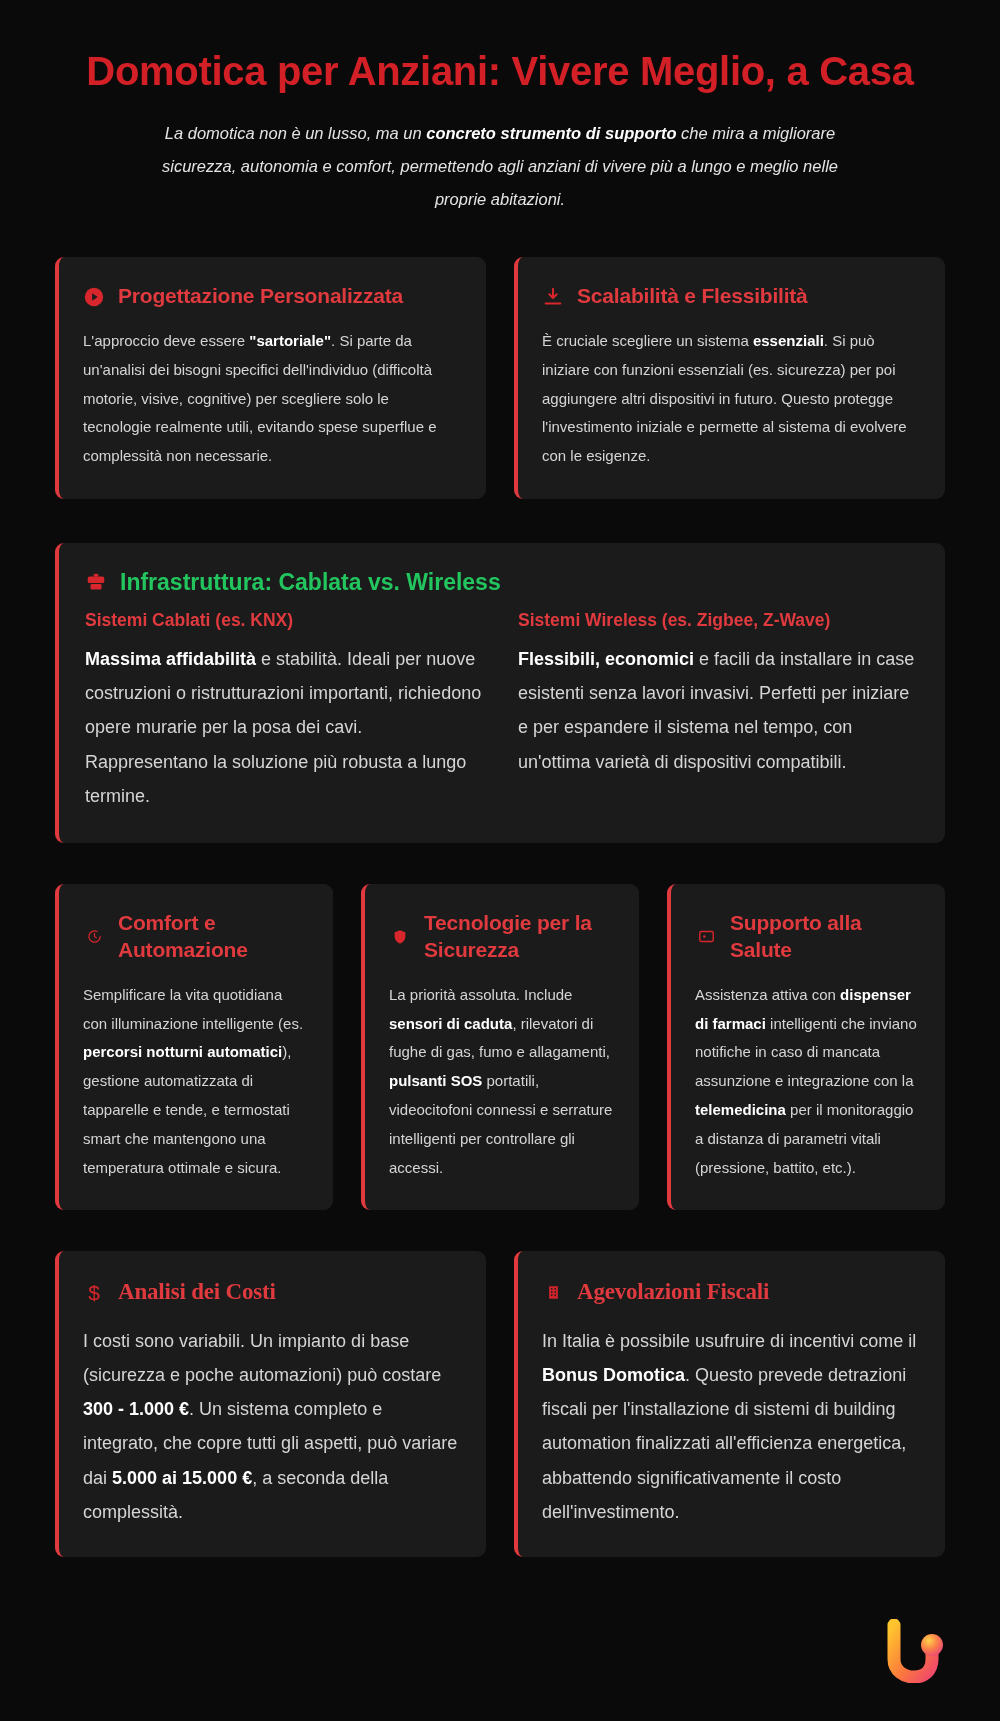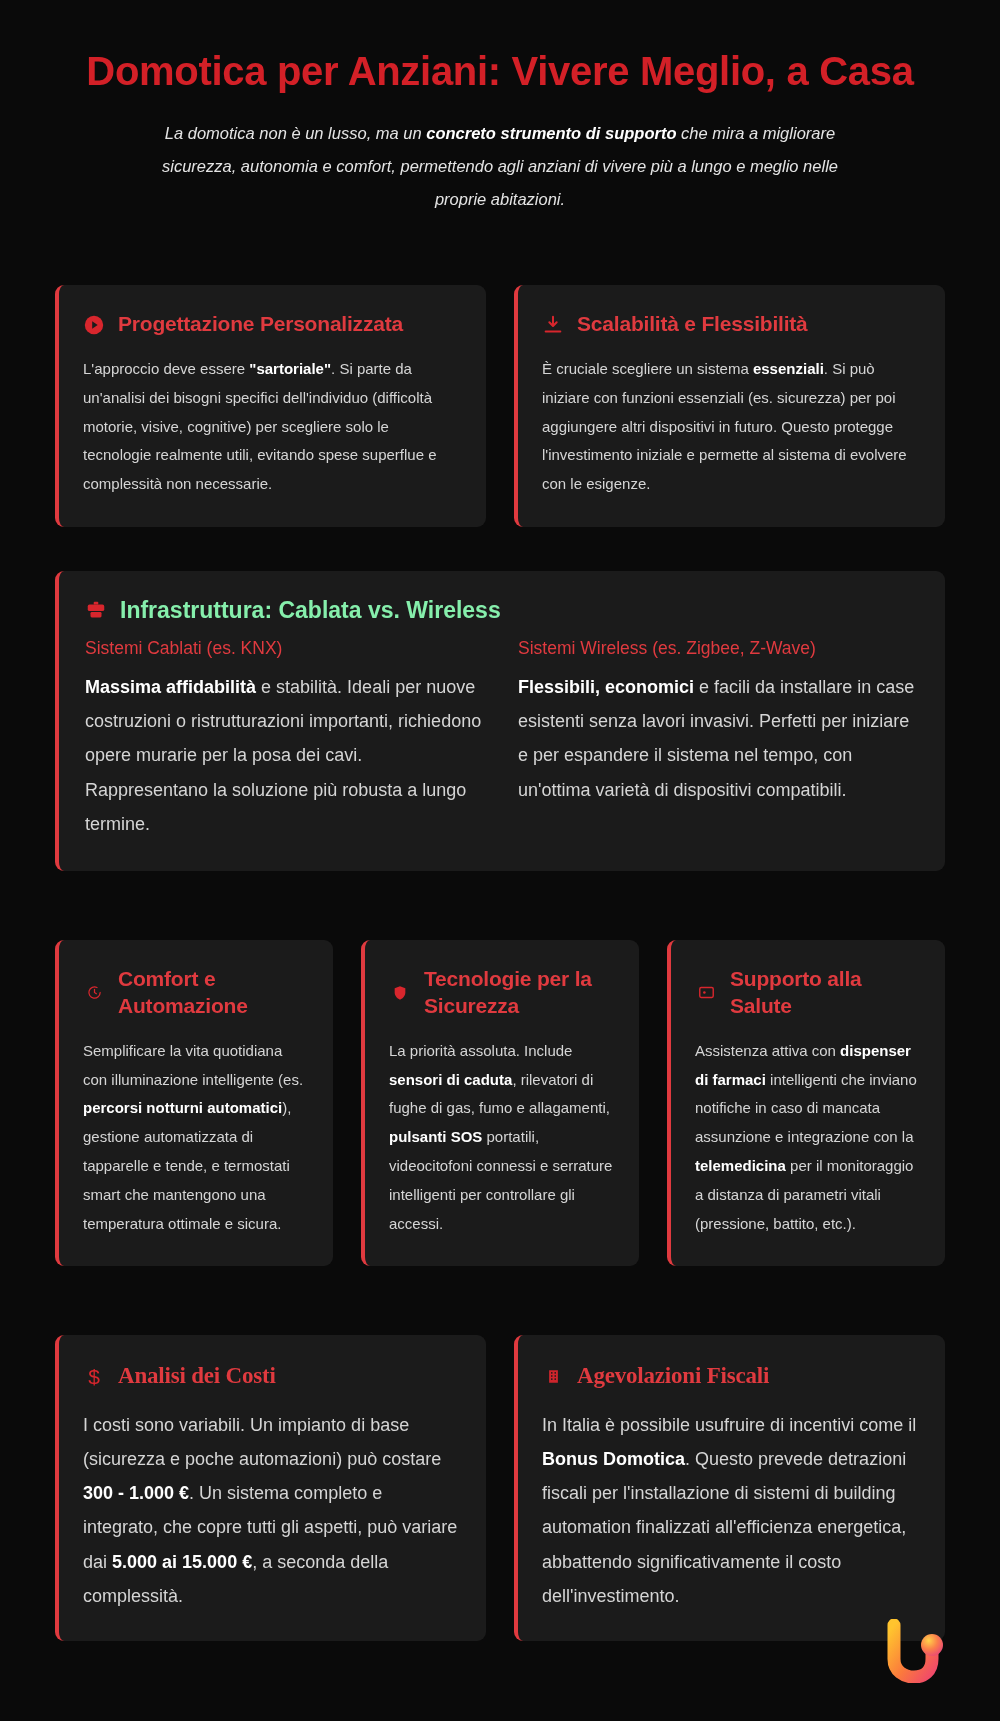--- a/index.html
+++ b/index.html
@@ -41,21 +41,21 @@
     font-style: italic;
   }
   .header .intro b { color: #ffffff; font-weight: 700; }
 
   
   .wrap { padding: 0 55px; }
 
   .row {
     display: flex;
     gap: 28px;
-    margin-top: 69px;
+    margin-top: 41px;
     align-items: stretch;
   }
   .row.triple { gap: 28px; }
 
   
   .card {
     background: #1b1b1b;
     border-left: 4px solid #e03a3f;
     border-radius: 9px;
     padding: 26px 26px 28px 24px;
@@ -118,31 +118,31 @@
     border-left: 4px solid #e03a3f;
     border-radius: 9px;
     padding: 26px 30px 30px 26px;
     margin-top: 44px;
   }
   .infra .card-head { margin-bottom: 14px; }
   .infra h2 {
     font-family: "Liberation Sans Narrow", "Liberation Sans", sans-serif;
     font-size: 23px;
     font-weight: 700;
-    color: #86efac;
+    color: #22c55e;
   }
   .infra-cols {
     display: flex;
     gap: 36px;
   }
   .infra-col { flex: 1; min-width: 0; }
   .infra-col h3 {
     font-family: "Liberation Sans Narrow", "Liberation Sans", sans-serif;
     font-size: 17.5px;
-    font-weight: 400;
+    font-weight: 700;
     color: #e03a3f;
     margin-bottom: 11px;
   }
 
   
   .logo {
     position: absolute;
     right: 48px;
     bottom: 38px;
     width: 72px;

